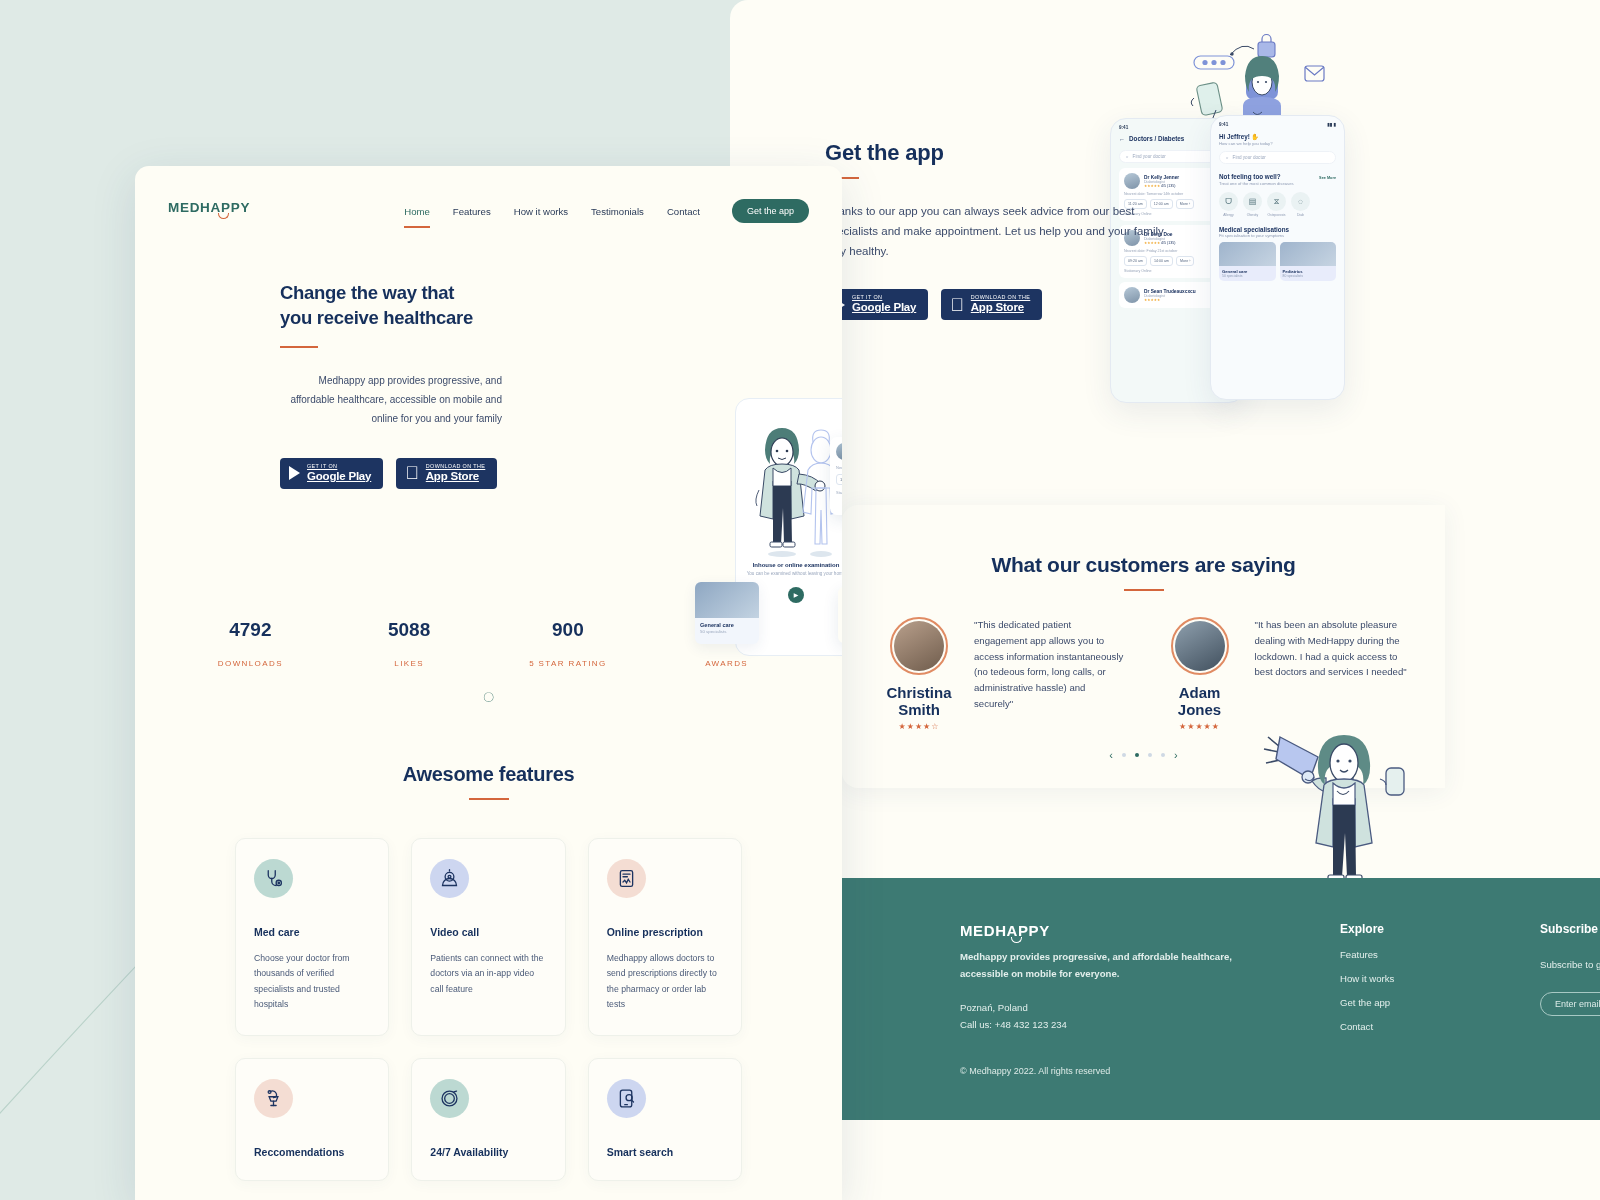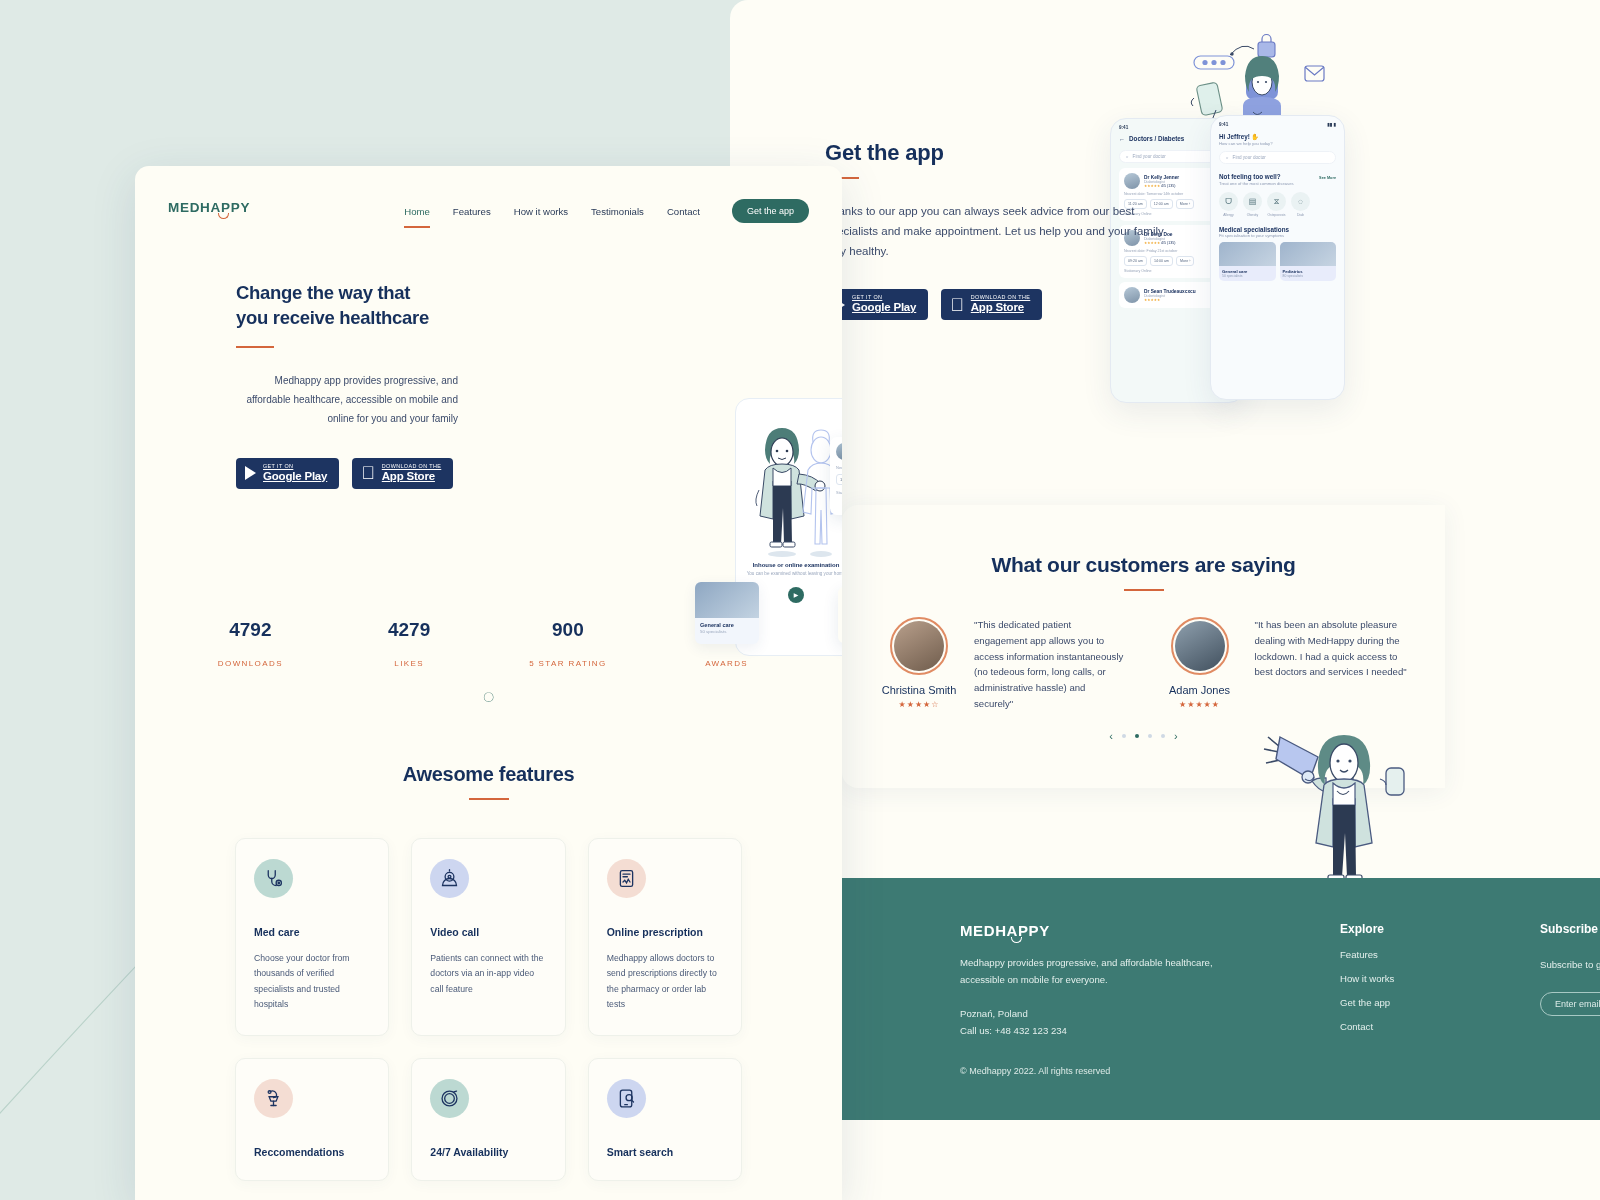--- a/index.html
+++ b/index.html
@@ -97,42 +97,42 @@
   .testi-row { display:flex; gap:34px; padding:26px 38px 0; }
   .testi { display:flex; gap:16px; flex:1; }
   .testi-person { width:78px; text-align:center; flex:none; }
   .av-ring {
     width:58px;height:58px;border-radius:50%;margin:0 auto;
     border:2px solid #e08b63; padding:2px;
   }
   .av-img { width:100%;height:100%;border-radius:50%;
             background:linear-gradient(150deg,#b9a08c,#6f5c4c);}
   .av-img.m { background:linear-gradient(150deg,#8fa0ae,#41505e); }
-  .testi-name { font-size:11px;font-weight:400;color:#16305c;margin-top:9px;}
+  .testi-name { font-size:15px;font-weight:700;color:#16305c;margin-top:9px;}
   .testi-stars { font-size:8px; color:#d4663c; margin-top:4px; letter-spacing:1px;}
   .testi-quote { font-size:9.6px; line-height:1.65; color:#3c4b6b; }
   .testi-nav { display:flex; align-items:center; justify-content:center; gap:9px; margin-top:18px; }
   .tn-arrow { color:#2e6b62; font-size:11px; }
   .dot { width:4px;height:4px;border-radius:50%;background:#cfd9e4; }
   .dot.on { background:#2e6b62; }
 
   
   .illus-doc { position:absolute; left:520px; top:715px; width:170px; height:185px; }
 
   
   .footer {
     position:absolute; left:112px; top:878px; width:1488px; height:242px;
     background:#3d7a73; color:#fff;
   }
   .footer-inner { display:flex; padding:44px 0 0 118px; }
   .f-brand { width:380px; }
   .f-logo { font-size:15px; font-weight:700; letter-spacing:.6px; position:relative; display:inline-block;}
   .f-smile { position:absolute; left:57%; top:15px; width:11px;height:6px;
              border:1.6px solid #fff; border-top:0; border-radius:0 0 11px 11px; }
-  .f-desc { font-size:9.6px; line-height:1.75; margin-top:15px; color:#e3efec; max-width:280px;}
+  .f-desc { font-size:9.6px; line-height:1.75; margin-top:9px; color:#e3efec; max-width:280px;font-weight:bold;}
   .f-contact { font-size:9.6px; line-height:1.8; margin-top:16px; color:#e3efec; }
   .f-col { width:200px; }
   .f-h { font-size:12px; font-weight:700; }
   .f-link { font-size:9.6px; color:#e3efec; margin-top:13px; }
   .f-col.sub { width:320px; }
   .f-subtext { font-size:9.6px; color:#e3efec; margin-top:23px; }
   .sub-field {
     margin-top:22px; width:196px; height:24px; border:1px solid #a8c9c4;
     border-radius:14px; display:flex; align-items:center; padding-left:14px;
     position:relative;
@@ -157,21 +157,21 @@
   .nl { font-size:9.6px; color:#2a3b58; position:relative; }
   .nl.active { color:#2e6b62; }
   .nl.active::after {
     content:""; position:absolute; left:0; right:0; bottom:-11px; height:1.6px; background:#d4663c;
   }
   .cta {
     background:#2e6b62; color:#fff; font-size:9px; border-radius:13px;
     padding:7px 15px; margin-left:9px;
   }
 
-  .hero { display:flex; padding:58px 33px 0 33px; }
+  .hero { display:flex; padding:58px 33px 0 33px;margin-left:44px; }
   .hero-left { width:290px; padding-left:68px; }
   .h1 { font-size:18.5px; line-height:1.35; font-weight:700; color:#16305c; letter-spacing:-.3px; }
   .h1-rule { width:38px;height:2px;background:#d4663c;margin-top:15px; }
   .hero-p { font-size:10px; line-height:1.9; color:#3c4b6b; margin-top:23px; max-width:250px;text-align:right;}
   .hero-stores { display:flex; gap:13px; margin-top:30px; }
 
   
   .hero-vis { position:absolute; left:555px; top:228px; width:240px; height:265px; }
   .hv-phone {
     position:absolute; left:45px; top:4px; width:122px; height:258px;
@@ -589,21 +589,21 @@
       
     </div>
   </div>
 
   <div class="stats">
     <div class="stat">
       <div class="stat-n">4792</div>
       <div class="stat-l">DOWNLOADS</div>
     </div>
     <div class="stat">
-      <div class="stat-n">4279</div>
+      <div class="stat-n">5088</div>
       <div class="stat-l">LIKES</div>
     </div>
     <div class="stat">
       <div class="stat-n">900</div>
       <div class="stat-l">5 STAR RATING</div>
     </div>
     <div class="stat">
       <div class="stat-n">256</div>
       <div class="stat-l">AWARDS</div>
     </div>

